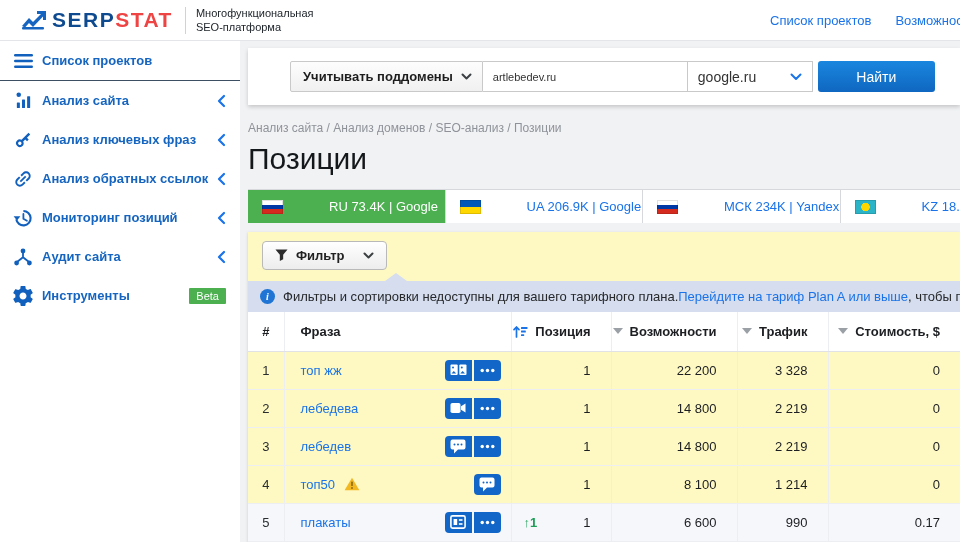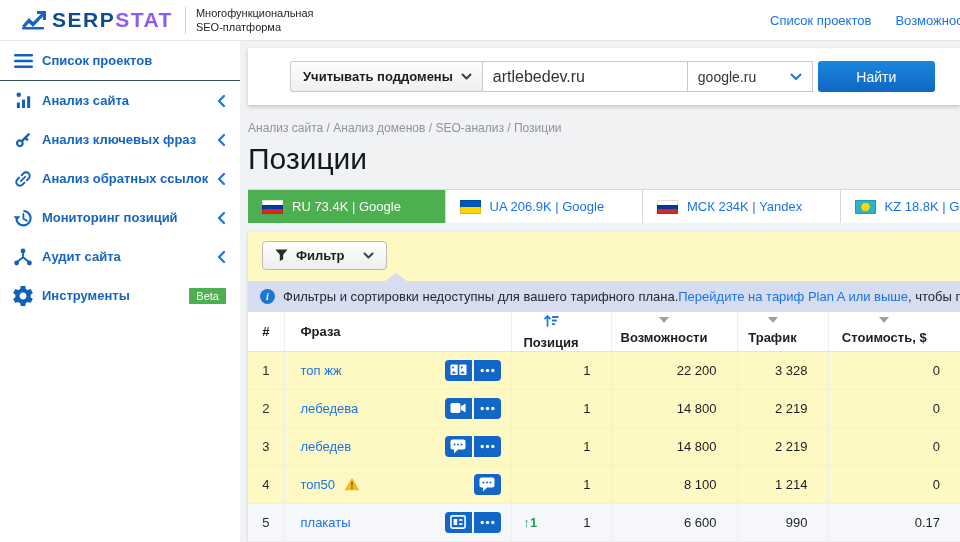--- a/index.html
+++ b/index.html
@@ -4,21 +4,21 @@
 <style>
   * { margin:0; padding:0; box-sizing:border-box; }
   html,body { width:960px; height:542px; overflow:hidden; font-family:"Liberation Sans", sans-serif; background:#f1f2f4; position:relative; }
 
   
   .topbar { height:41px; background:#fff; border-bottom:1px solid #e3e5e8; display:flex; align-items:center; padding-left:22px; position:relative; z-index:5; }
   .logo { display:flex; align-items:center; cursor:pointer; }
   .logo-mark { width:24px; height:20px; margin-right:6px; }
   .logo-text { font-size:21px; font-weight:bold; letter-spacing:1.5px; }
   .logo-serp { color:#0d4a8f; }
-  .logo-stat { color:#8b5cf6; }
+  .logo-stat { color:#ef4444; }
   .tag-divider { width:1px; height:27px; background:#cfd3d8; margin:0 10px 0 12px; }
   .tagline { font-size:11px; color:#20262c; line-height:1.3; }
   .header-links { position:absolute; left:770px; top:0; height:41px; display:flex; align-items:center; gap:24px; white-space:nowrap; }
   .header-links span { color:#1a73e8; font-size:13px; cursor:pointer; }
 
   
   .shell { display:flex; height:501px; }
   .sidebar { width:240px; background:#fff; flex-shrink:0; }
   .main { flex:1; padding-left:8px; overflow:visible; }
 
@@ -27,31 +27,31 @@
   .side-item .s-icon { width:22px; height:20px; display:flex; align-items:center; justify-content:center; flex-shrink:0; }
   .side-item .s-label { margin-left:8px; font-size:13px; font-weight:bold; color:#1565c0; white-space:nowrap; }
   .side-item .s-chevron { margin-left:auto; display:flex; }
   .side-divider { height:1px; background:#3d4f63; }
   .beta-badge { margin-left:auto; background:#4caf50; color:#fff; font-size:11px; padding:2px 7px; border-radius:1px; }
 
   
   .search-card { margin-top:7px; width:712px; height:57px; background:#fff; box-shadow:0 2px 4px rgba(0,0,0,.18); display:flex; align-items:center; padding-left:42px; }
   .search-group { display:flex; height:31px; }
   .dd-subdomains { display:flex; align-items:center; gap:8px; padding:0 10px 0 12px; background:linear-gradient(#fdfdfd,#f0f0f0); border:1px solid #c9c9c9; border-radius:2px 0 0 2px; font-size:13px; font-weight:bold; color:#1d1d1d; cursor:pointer; white-space:nowrap; }
-  .q-input { width:205px; border:1px solid #c9c9c9; border-left:none; padding:14px 10px; font-size:16px; color:#333; font-family:"Liberation Sans",sans-serif; outline:none; }
+  .q-input { width:205px; border:1px solid #c9c9c9; border-left:none; padding:14px 10px; font-size:11px; color:#333; font-family:"Liberation Sans",sans-serif; outline:none; }
   .dd-engine { width:125px; display:flex; align-items:center; justify-content:space-between; padding:0 10px; background:#fff; border:1px solid #c9c9c9; border-left:none; font-size:14px; color:#333; cursor:pointer; }
   .btn-search { width:117px; margin-left:5px; border:none; border-radius:3px; background:linear-gradient(#1a86de,#0f67c1); color:#fff; font-size:14px; cursor:pointer; font-family:"Liberation Sans",sans-serif; }
 
   
   .breadcrumb { margin-top:16px; font-size:12px; color:#8f9399; }
   .page-title { margin-top:7px; font-size:30px; font-weight:400; color:#15181b; }
 
   
   .tabbar { margin-top:13px; display:flex; border-top:1px solid #d6d8dc; width:790px; }
-  .tab { width:207px; height:33px; display:flex; align-items:center; padding-left:14px; background:#fff; border-right:1px solid #d6d8dc; font-size:13px; color:#1a73e8; cursor:pointer; white-space:nowrap; }
+  .tab { width:207px; height:33px; display:flex; align-items:center; padding-left:14px; background:#fff; border-right:1px solid #d6d8dc; font-size:13px; color:#1a73e8; cursor:pointer; white-space:nowrap;gap:37px; }
   .tab.active { background:#4caf50; color:#fff; }
   .flag { width:21px; height:14px; margin-right:9px; flex-shrink:0; box-shadow:inset 0 0 0 1px rgba(0,0,0,.12); }
   .flag-ru { background:linear-gradient(#fff 0 33%, #0039a6 33% 66%, #d52b1e 66% 100%); }
   .flag-ua { background:linear-gradient(#0057b8 0 50%, #ffd700 50% 100%); }
   .flag-kz { background:radial-gradient(circle at 50% 50%, #ffd700 0 4px, #2bb3c8 4.5px); }
 
   
   .content-card { margin-top:9px; width:712px; background:#fef9c3; box-shadow:0 1px 3px rgba(0,0,0,.15); position:relative; }
   .filter-row { padding:9px 0 11px 14px; }
   .btn-filter { display:inline-flex; align-items:center; gap:8px; height:29px; padding:0 12px; border:1px solid #b9b9b9; border-radius:4px; background:linear-gradient(#fff,#ededed); font-size:13px; font-weight:bold; color:#222; cursor:pointer; }
@@ -60,21 +60,21 @@
   .banner-arrow { position:absolute; left:137px; top:-8px; width:0; height:0; border-left:11px solid transparent; border-right:11px solid transparent; border-bottom:8px solid #d5ddee; }
   .banner { height:31px; background:#d5ddee; display:flex; align-items:center; padding:0 12px; font-size:13px; color:#26282b; white-space:nowrap; overflow:hidden; }
   .info-icon { width:15px; height:15px; border-radius:50%; background:#1f74d4; color:#fff; font-size:10px; font-weight:bold; font-family:"Liberation Serif",serif; font-style:italic; display:flex; align-items:center; justify-content:center; margin-right:8px; flex-shrink:0; }
   .banner a-like, .banner .banner-link { color:#1a73e8; cursor:pointer; }
 
   
   table { width:712px; border-collapse:collapse; table-layout:fixed; font-size:13px; }
   col.c-num{width:36px;} col.c-phrase{width:227px;} col.c-pos{width:100px;} col.c-freq{width:126px;} col.c-traf{width:91px;} col.c-cost{width:132px;}
   th { height:39px; font-weight:bold; color:#1c1e21; border-bottom:1px solid #e0e2e6; border-right:1px solid #eceef1; background:#fff; }
   th .th-inner { display:flex; align-items:center; }
-  th.t-right .th-inner { justify-content:flex-end; padding-right:20px; gap:7px;flex-direction:column; }
+  th.t-right .th-inner { justify-content:flex-end; padding-right:20px; gap:7px; }
   td { height:38px; border-bottom:1px solid #eceef1; border-right:1px solid #eceef1; color:#1c1e21; }
   th:last-child, td:last-child { border-right:none; }
   tr.striped td { background:#f5f7fa; }
   .td-num { text-align:center; color:#2a2d30; }
   .td-phrase { padding:0 10px 0 16px; }
   .phrase-flex { display:flex; align-items:center; }
   .phrase-link { color:#1a73e8; cursor:pointer; white-space:nowrap; }
   .warn { margin-left:9px; display:flex; }
   .badges { margin-left:auto; display:flex; gap:2px; }
   .badge { width:27px; height:21px; background:#1266c7; display:flex; align-items:center; justify-content:center; cursor:pointer; }

